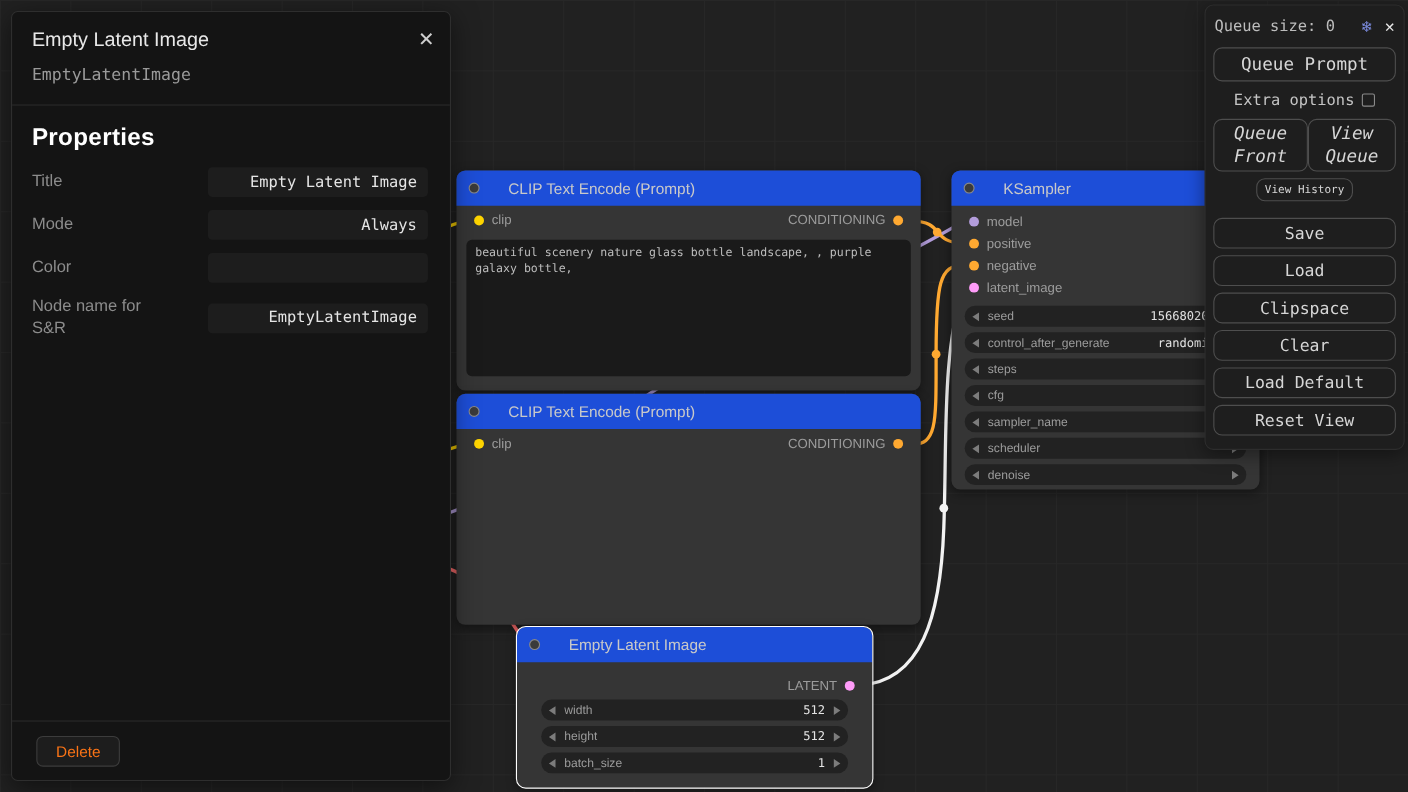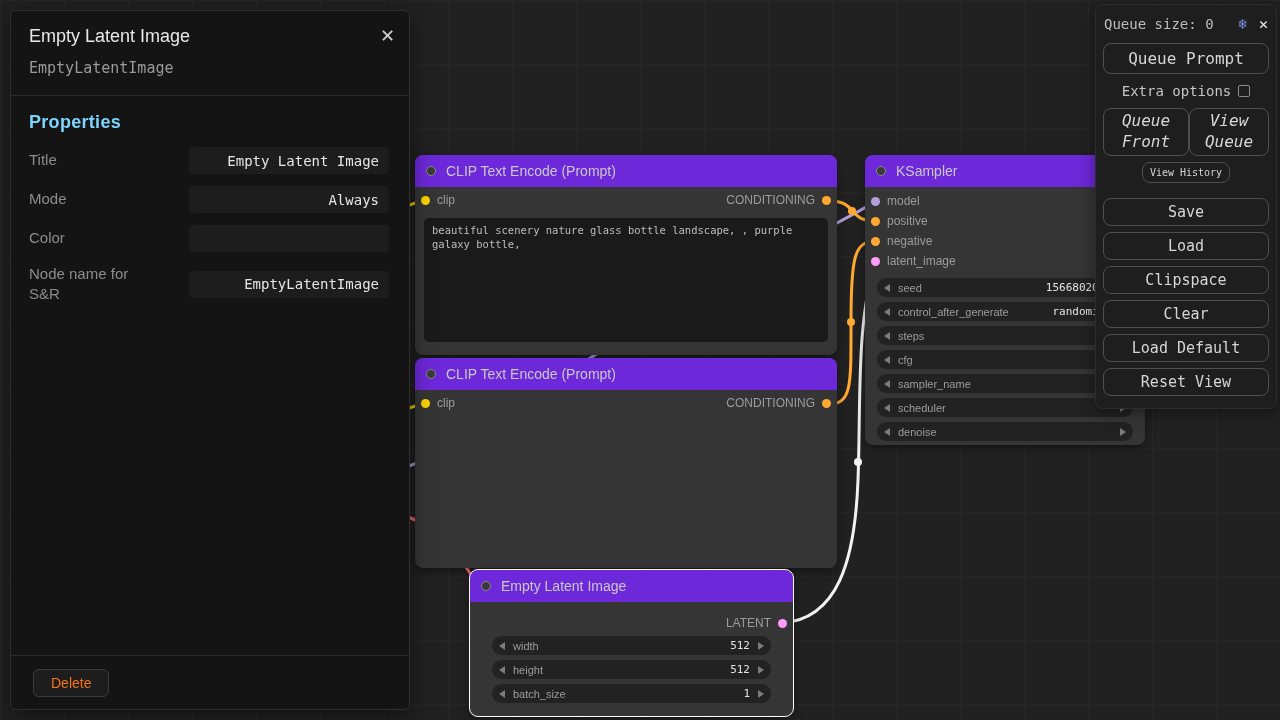--- a/index.html
+++ b/index.html
@@ -18,28 +18,28 @@
 
   
   .node {
     position:absolute; z-index:5;
     background:#353535; border-radius:8px;
     box-shadow:0 3px 10px rgba(0,0,0,.4);
     color:#9a9a9a;
   }
   .node.selected { outline:1.5px solid #fff; }
   .node-header {
-    height:32px; background:#6d28d9; border-radius:8px 8px 0 0;
-    display:flex; align-items:center; gap:10px; padding:0 11px;
+    height:32px; background:#1d4ed8; border-radius:8px 8px 0 0;
+    display:flex; align-items:center; gap:26px; padding:0 11px;
     color:#c9c9c9; font-size:14px; white-space:nowrap;
   }
   .collapse-dot { width:10px; height:10px; border-radius:50%; border:1.5px solid #8a8a8a; background:#3a3a3a; flex:none; }
   .slot-row {
     display:flex; align-items:center; justify-content:space-between;
-    padding:0 6px; font-size:12px; color:#9c9c9c;
+    padding:0 16px; font-size:12px; color:#9c9c9c;
   }
   .slot-left, .slot-right { display:flex; align-items:center; gap:7px; }
   .port { width:9px; height:9px; border-radius:50%; flex:none; }
   .c-clip { background:#FFD500; }
   .c-cond { background:#FFA931; }
   .c-model { background:#B39DDB; }
   .c-latent { background:#FF9CF9; }
 
   .prompt-box {
     margin:0 9px; background:#1a1a1a; border-radius:5px;
@@ -78,21 +78,21 @@
 
   
   .props-panel {
     position:absolute; left:10px; top:10px; width:400px; height:700px; z-index:20;
     background:#141414; border:1px solid #2e2e2e; border-radius:6px;
     display:flex; flex-direction:column; box-shadow:0 6px 24px rgba(0,0,0,.5);
   }
   .pp-header { padding:15px 18px 8px; font-size:18px; color:#e8e8e8; position:relative; }
   .pp-close { position:absolute; right:14px; top:14px; font-size:18px; color:#cfcfcf; cursor:pointer; }
   .pp-type { padding:4px 18px 18px; font-family:"DejaVu Sans Mono", monospace; font-size:15px; color:#9a9a9a; border-bottom:1px solid #2a2a2a; }
-  .pp-section { margin:16px 18px 14px; font-size:18px; font-weight:bold; color:#7dd3fc; letter-spacing:.3px; }
+  .pp-section { margin:16px 18px 14px; font-size:22px; font-weight:bold; color:#ffffff; letter-spacing:.3px; }
   .field-row { display:flex; align-items:center; margin:0 20px 12px 18px; min-height:27px; }
   .f-label { width:130px; font-size:15px; color:#8c8c8c; line-height:1.35; flex:none; }
   .f-input {
     margin-left:auto; width:200px; height:27px; background:#1d1d1d; border-radius:4px;
     display:flex; align-items:center; justify-content:flex-end; padding:0 10px;
     font-family:"DejaVu Sans Mono", monospace; font-size:14px; color:#e5e5e5; overflow:hidden; white-space:nowrap;
   }
   .pp-spacer { flex:1; }
   .pp-footer { border-top:1px solid #2a2a2a; padding:13px 0 0 22px; height:54px; }
   .delete-btn {

